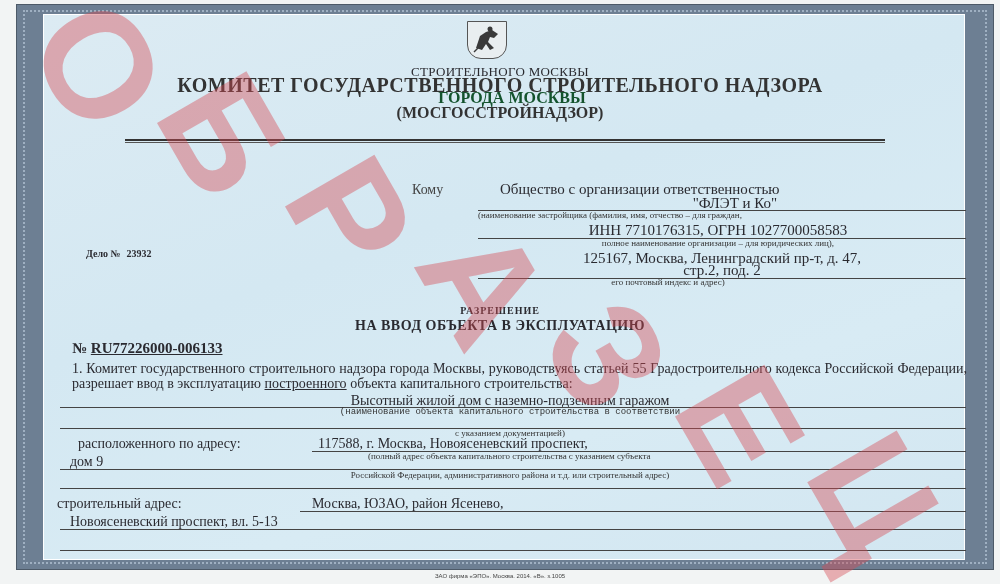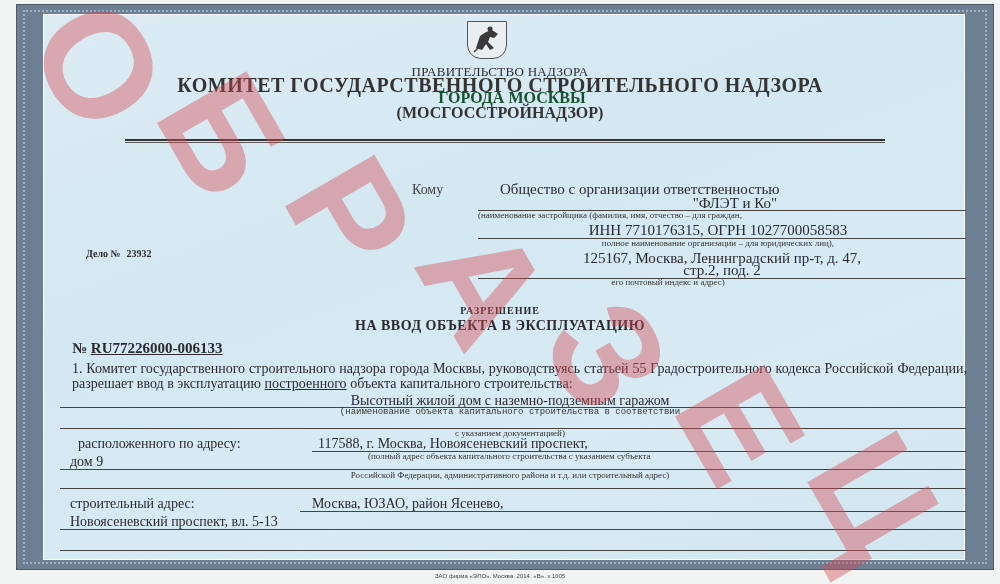--- a/index.html
+++ b/index.html
@@ -87,21 +87,21 @@
 </div>
 <div class="sheet"></div>
 
 <div class="emblem">
   <svg viewBox="0 0 38 36">
     <path d="M8 26 L12 14 L18 10 L24 8 L30 12 L26 16 L22 15 L20 20 L26 26 L22 28 L18 22 L14 28 Z" fill="#3a3a3a"></path>
     <circle cx="22" cy="7" r="2.5" fill="#3a3a3a"></circle>
     <path d="M6 30 L14 22" stroke="#3a3a3a" stroke-width="1.5"></path>
   </svg>
 </div>
-<div class="abs center gov">ПРАВИТЕЛЬСТВО НАДЗОРА</div>
+<div class="abs center gov">СТРОИТЕЛЬНОГО МОСКВЫ</div>
 <div class="abs center committee">КОМИТЕТ ГОСУДАРСТВЕННОГО СТРОИТЕЛЬНОГО НАДЗОРА</div>
 <div class="abs center city">ГОРОДА МОСКВЫ</div>
 <div class="abs center abbr">(МОСГОССТРОЙНАДЗОР)</div>
 <div class="abs center contacts">
 </div>
 <div class="rule-thick"></div>
 <div class="rule-thin"></div>
 
 <div class="abs to-label">Кому</div>
 <div class="abs to-name1">Общество с организации ответственностью</div>
@@ -142,21 +142,21 @@
 
 <div class="abs field" style="left:78px; top:436px;">расположенного по адресу:</div>
 <div class="abs field" style="left:318px; top:436px;">117588, г. Москва, Новоясеневский проспект,</div>
 <div class="line" style="left:312px; width:654px; top:451px;"></div>
 <div class="abs hint" style="left:368px; top:451px;">(полный адрес объекта капитального строительства с указанием субъекта</div>
 <div class="abs field" style="left:70px; top:454px;">дом 9</div>
 <div class="line" style="left:60px; width:906px; top:469px;"></div>
 <div class="abs center hint" style="left:60px; width:900px; top:470px;">Российской Федерации, административного района и т.д. или строительный адрес)</div>
 <div class="line" style="left:60px; width:906px; top:488px;"></div>
 
-<div class="abs field" style="left:70px; top:496px;">строительный адрес:</div>
+<div class="abs field" style="left:57px; top:496px;">строительный адрес:</div>
 <div class="abs field" style="left:312px; top:496px;">Москва, ЮЗАО, район Ясенево,</div>
 <div class="line" style="left:300px; width:666px; top:511px;"></div>
 <div class="abs field" style="left:70px; top:514px;">Новоясеневский проспект, вл. 5-13</div>
 <div class="line" style="left:60px; width:906px; top:529px;"></div>
 <div class="line" style="left:60px; width:906px; top:550px;"></div>
 
 <div class="abs center footer">ЗАО фирма «ЭПО». Москва. 2014. «В». з.1005</div>
 
 <div class="watermark">
   <span class="wm-letter" style="left:40px; top:-10px;">О</span>

